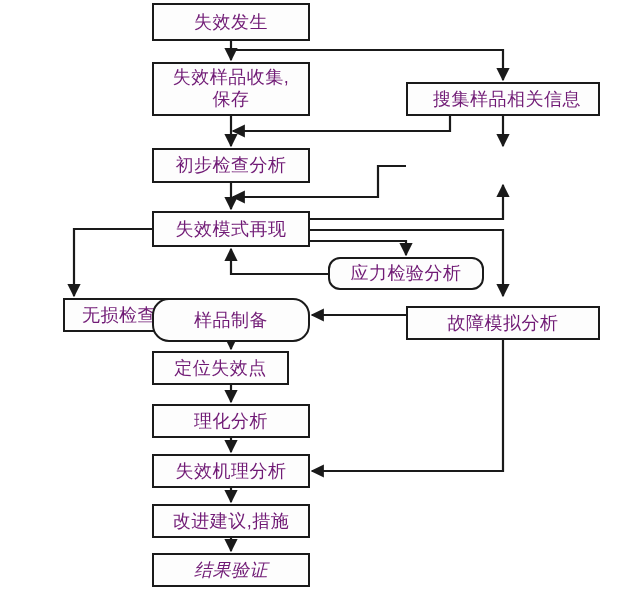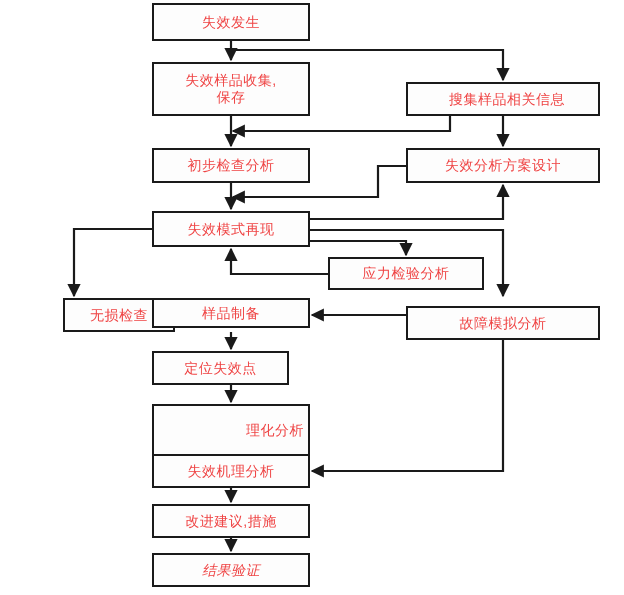--- a/index.html
+++ b/index.html
@@ -26,22 +26,22 @@
   }
   .node {
     position: absolute;
     box-sizing: border-box;
     border: 2px solid #1a1a1a;
     background: #fdfdfd;
     display: flex;
     align-items: center;
     justify-content: center;
     text-align: center;
-    color: #ef4444;
-    font-size: 14px;
+    color: #701a75;
+    font-size: 18px;
     line-height: 1.15;
     letter-spacing: 0.5px;
     z-index: 5;
   }
   .node .label {
     display: block;
     padding: 0 4px;
     white-space: pre-line;
   }
   .node.two-line {
@@ -114,49 +114,46 @@
   </div>
 
   <div class="node" style="left:406px; top:82px; width:194px; height:34px;padding-left:8px;">
     <span class="label">搜集样品相关信息</span>
   </div>
 
   <div class="node" style="left:152px; top:148px; width:158px; height:35px;">
     <span class="label">初步检查分析</span>
   </div>
 
-  <div class="node" style="left:406px; top:148px; width:194px; height:35px;">
-    <span class="label">失效分析方案设计</span>
-  </div>
 
   <div class="node" style="left:152px; top:211px; width:158px; height:36px;">
     <span class="label">失效模式再现</span>
   </div>
 
-  <div class="node" style="left:328px; top:257px; width:156px; height:33px;">
+  <div class="node" style="left:328px; top:257px; width:156px; height:33px;border-radius:12px;">
     <span class="label">应力检验分析</span>
   </div>
 
   <div class="node" style="left:18px; top:298px; width:112px; height:34px;margin-left:45px;">
     <span class="label">无损检查</span>
   </div>
 
-  <div class="node" style="left:152px; top:298px; width:158px; height:30px;">
+  <div class="node" style="left:152px; top:298px; width:158px; height:44px;border-radius:17px;">
     <span class="label">样品制备</span>
   </div>
 
   <div class="node" style="left:406px; top:298px; width:194px; height:34px;margin-top:8px;">
     <span class="label">故障模拟分析</span>
   </div>
 
   <div class="node" style="left:152px; top:351px; width:137px; height:34px;">
     <span class="label">定位失效点</span>
   </div>
 
-  <div class="node" style="left:152px; top:404px; width:158px; height:52px;justify-content:flex-end;">
+  <div class="node" style="left:152px; top:404px; width:158px; height:34px;">
     <span class="label">理化分析</span>
   </div>
 
   <div class="node" style="left:152px; top:454px; width:158px; height:34px;">
     <span class="label">失效机理分析</span>
   </div>
 
   <div class="node" style="left:152px; top:504px; width:158px; height:34px;">
     <span class="label">改进建议,措施</span>
   </div>

